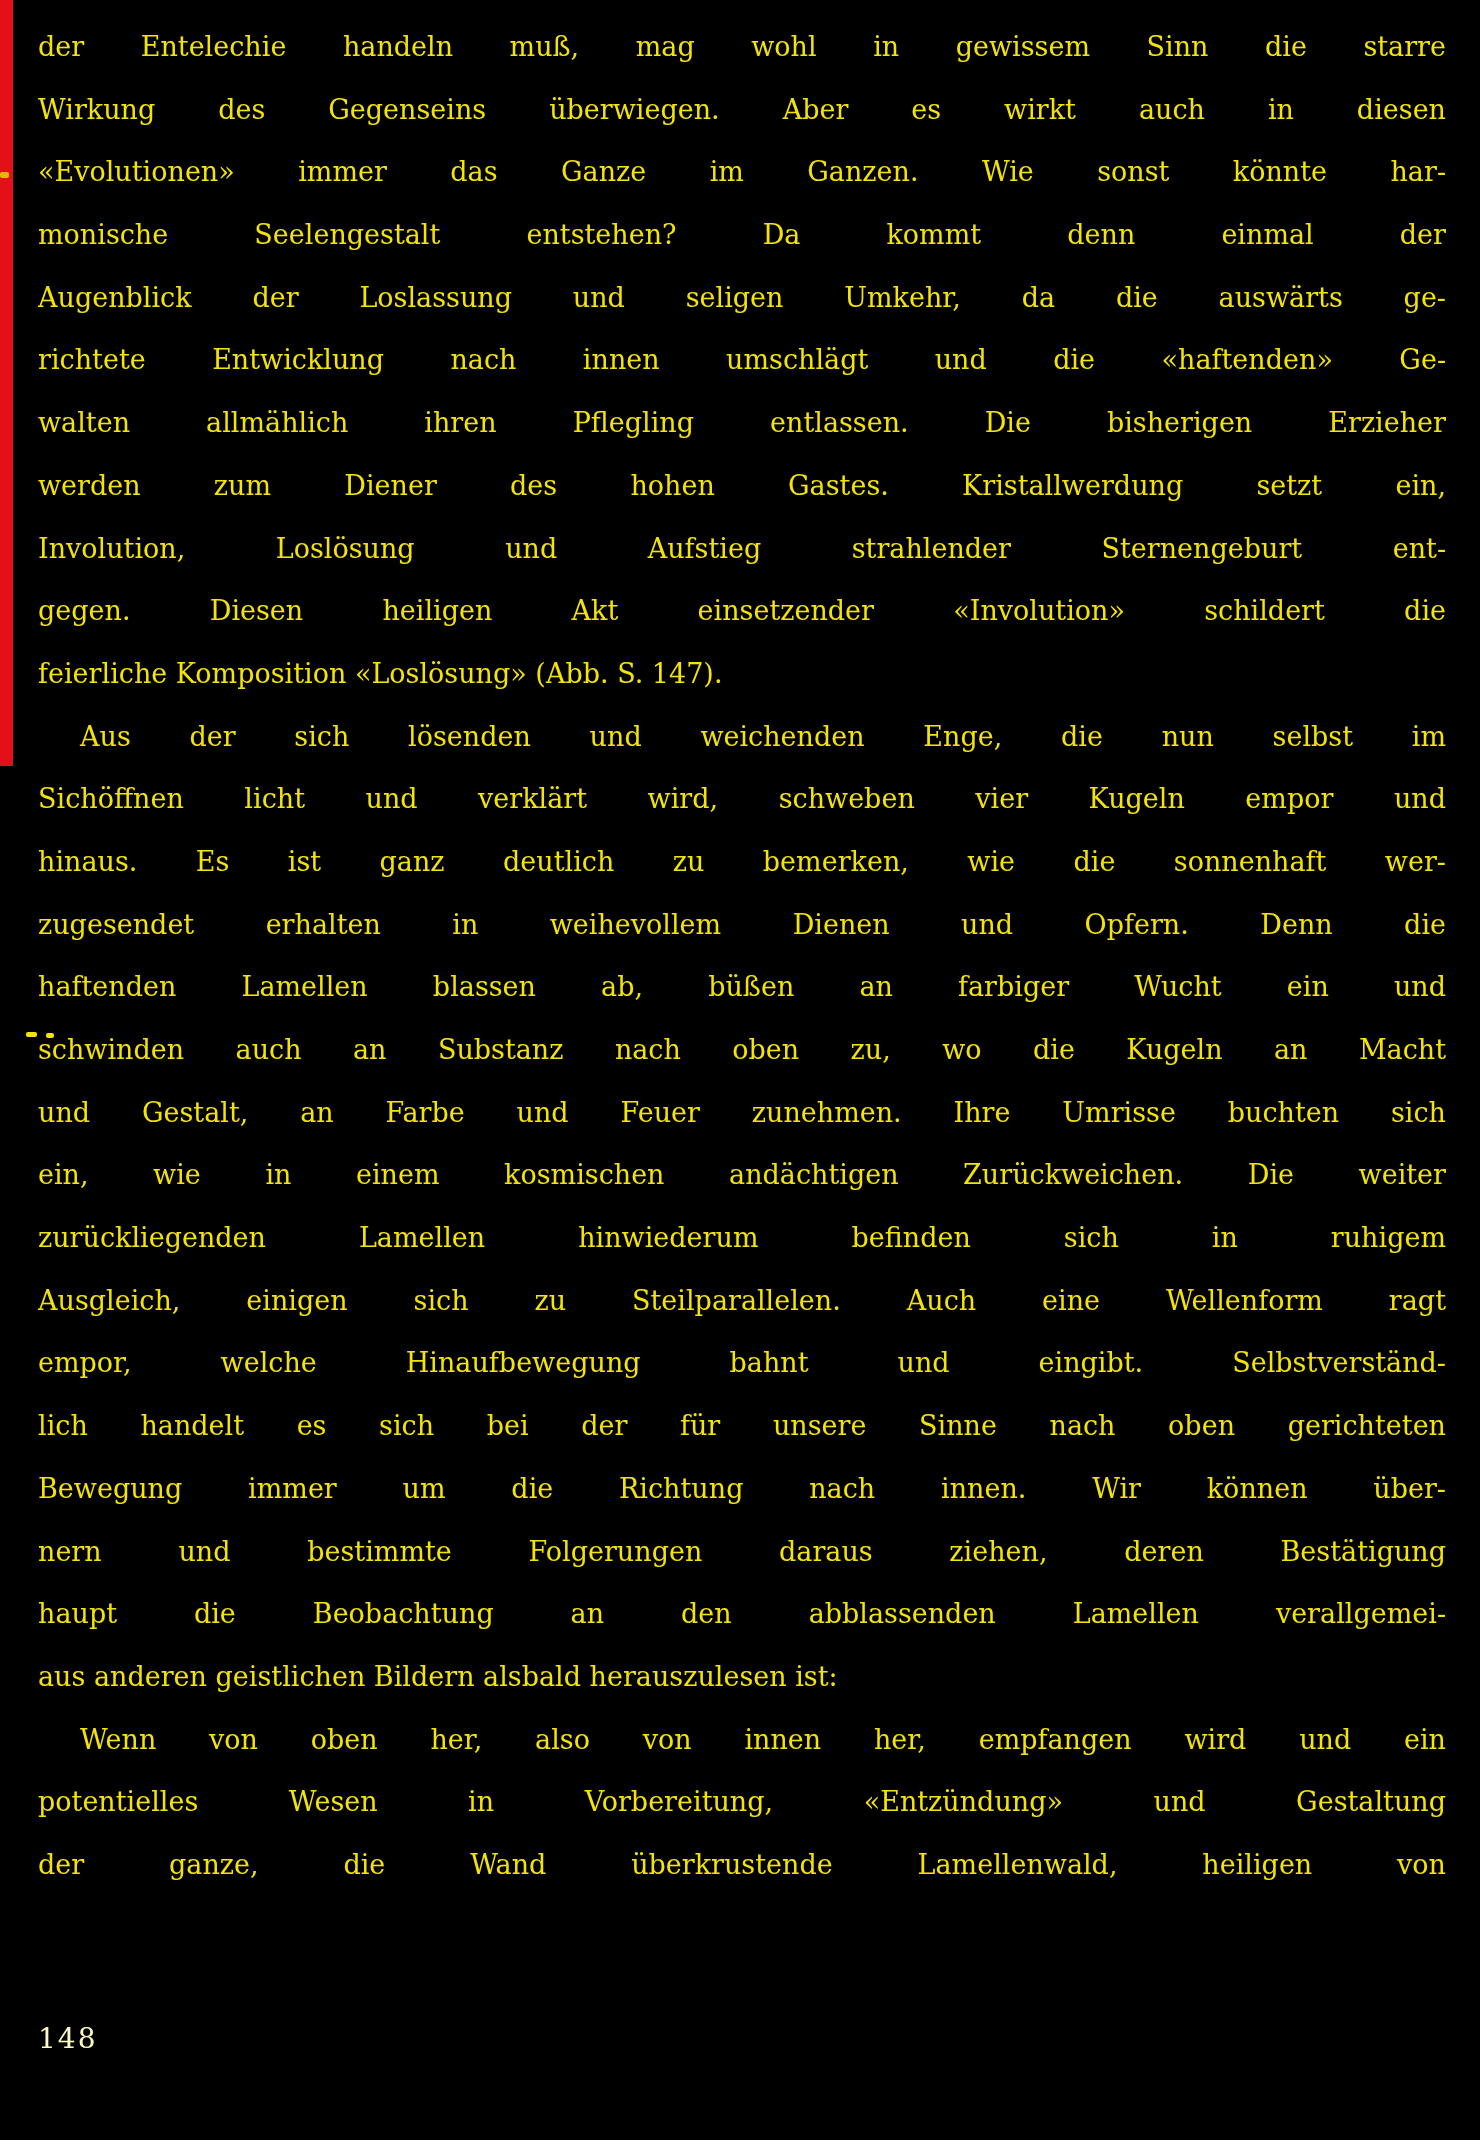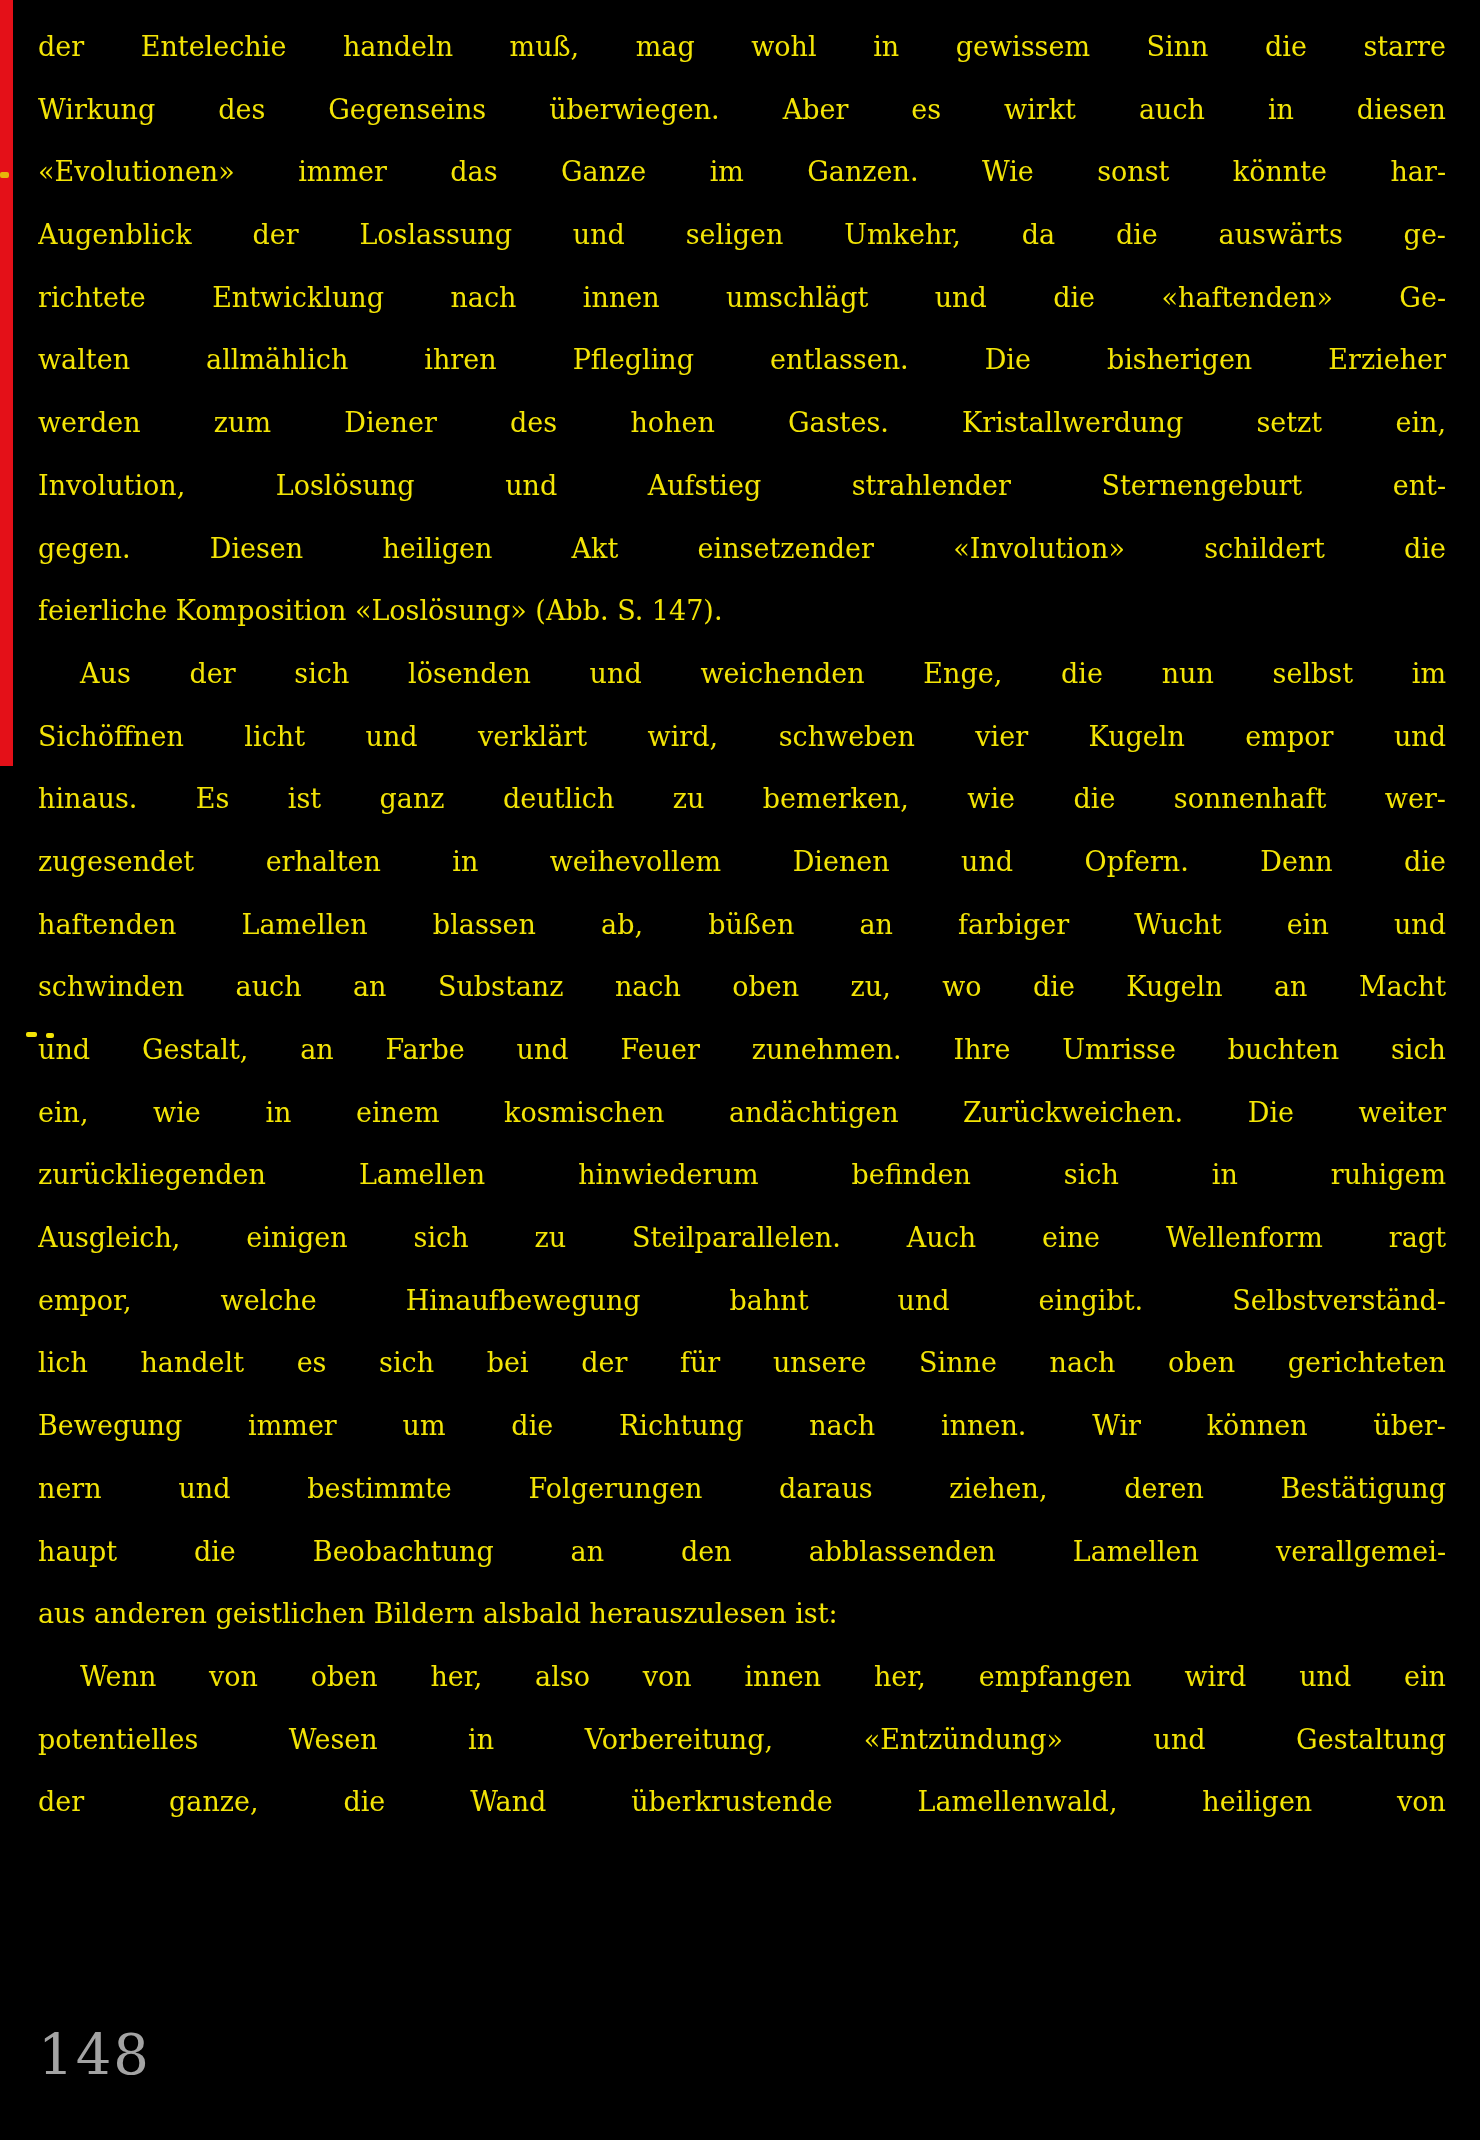--- a/index.html
+++ b/index.html
@@ -30,22 +30,22 @@
   }
   .line.just {
     text-align:justify;
     text-align-last:justify;
   }
   .line.indent { text-indent:42px; }
   .it { }
   .page-number {
     position:absolute;
     left:38px; top:2022px;
-    color:#a3a3a3;
-    font-size:56px;
+    color:#fef9c3;
+    font-size:28px;
     letter-spacing:2px;
   }
   .speck {
     position:absolute;
     background:#f3e406;
     border-radius:2px;
   }
   .speck.s1 { left:0; top:172px; width:9px; height:6px; background:#e8b60a; }
   .speck.s2 { left:26px; top:1032px; width:11px; height:5px; }
   .speck.s3 { left:46px; top:1033px; width:8px; height:5px; }
@@ -55,20 +55,21 @@
 
 <div class="red-stripe"></div>
 <div class="speck s1"></div>
 <div class="speck s2"></div>
 <div class="speck s3"></div>
 
 <div class="text-column">
     <div class="line just">der Entelechie handeln muß, mag wohl in gewissem Sinn die starre</div>
     <div class="line just">Wirkung des Gegenseins überwiegen. Aber es wirkt auch in diesen</div>
     <div class="line just">«Evolutionen» immer das Ganze im Ganzen. Wie sonst könnte har-</div>
+    <div class="line just">monische Seelengestalt entstehen? Da kommt denn einmal der</div>
     <div class="line just">Augenblick der Loslassung und seligen Umkehr, da die auswärts ge-</div>
     <div class="line just">richtete Entwicklung nach innen umschlägt und die «haftenden» Ge-</div>
     <div class="line just">walten allmählich ihren Pflegling entlassen. Die bisherigen Erzieher</div>
     <div class="line just">werden zum Diener des hohen Gastes. Kristallwerdung setzt ein,</div>
     <div class="line just">Involution, Loslösung und Aufstieg strahlender Sternengeburt ent-</div>
     <div class="line just">gegen. Diesen heiligen Akt einsetzender «Involution» schildert die</div>
     <div class="line"><span>feierliche Komposition </span><span class="it">«Loslösung»</span><span> (Abb. S. 147).</span></div>
     <div class="line just indent">Aus der sich lösenden und weichenden Enge, die nun selbst im</div>
     <div class="line just">Sichöffnen licht und verklärt wird, schweben vier Kugeln empor und</div>
     <div class="line just">hinaus. Es ist ganz deutlich zu bemerken, wie die sonnenhaft wer-</div>

